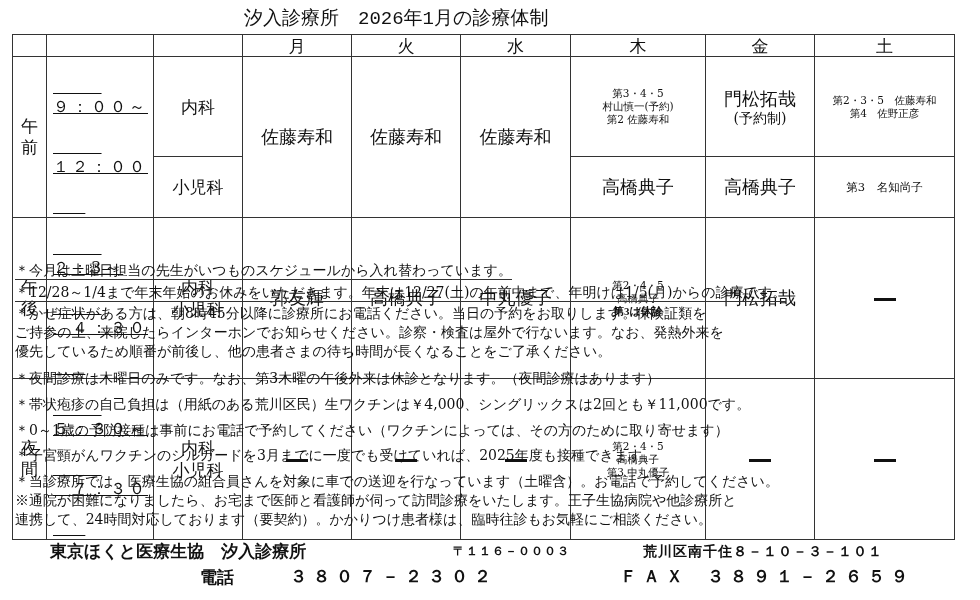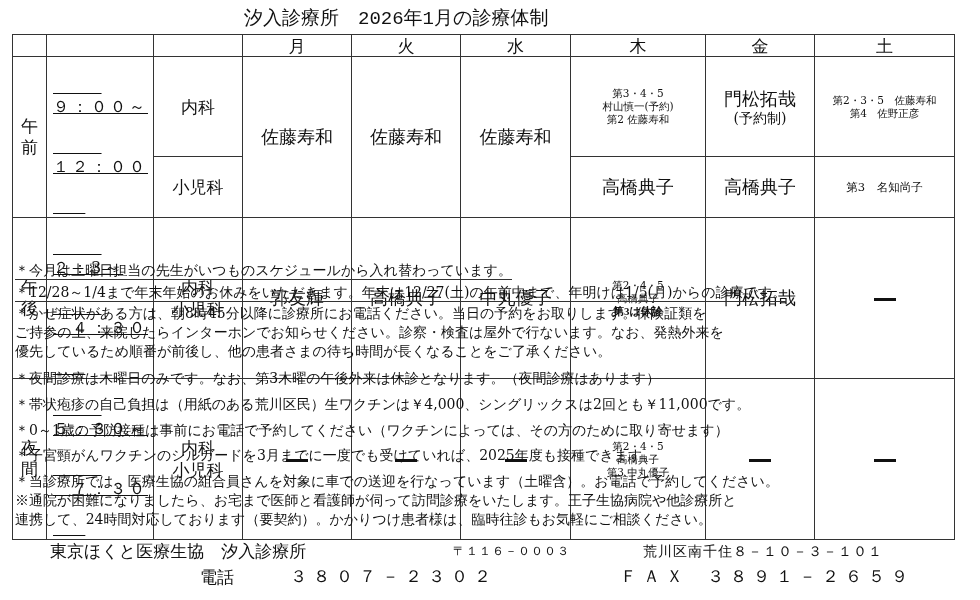--- a/index.html
+++ b/index.html
@@ -13,21 +13,21 @@
   .dept { font-size:17px; line-height:22px; }
   .big { font-size:18px; line-height:22px; }
   .small { font-size:10.5px; line-height:13px; }
   .smallb { font-size:11px; line-height:13px; font-weight:bold; font-family:Liberation Serif, serif; }
   .mid { font-size:18px; line-height:22px; }
   .midsub { font-size:14px; line-height:16px; }
   .dash { display:inline-block; width:22px; height:3px; background:#111; vertical-align:middle; }
   .notes { position:absolute; left:14px; top:259px; width:960px; font-size:14px; }
   .note { position:absolute; left:1px; white-space:nowrap; line-height:19px; }
   .u { border-bottom:1px solid #333; padding-bottom:1px; }
-  .footer { position:absolute; font-family:"DejaVu Sans","Liberation Sans",sans-serif; font-weight:normal; white-space:pre; }
+  .footer { position:absolute; font-family:"DejaVu Sans","Liberation Sans",sans-serif; font-weight:bold; white-space:pre; }
 </style>
 </head>
 <body>
 
 <div class="title">汐入診療所　2026年1月の診療体制</div>
 
 <table class="sched">
   <colgroup>
     <col style="width:34px">
       <col style="width:107px">

